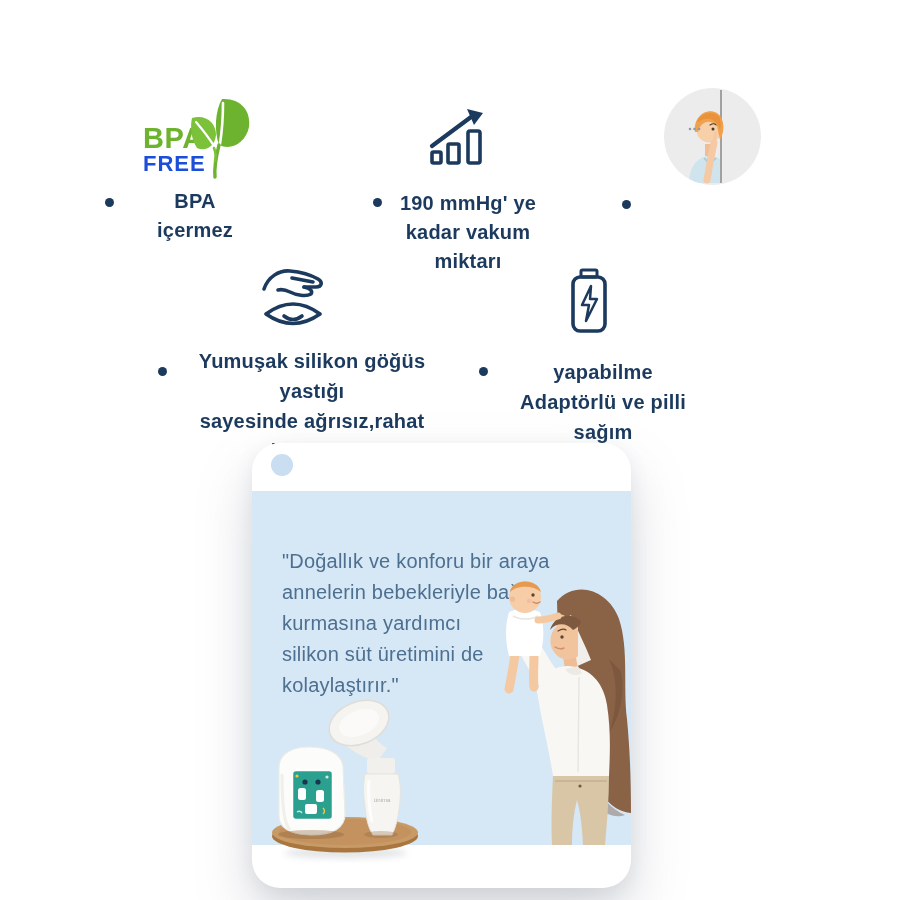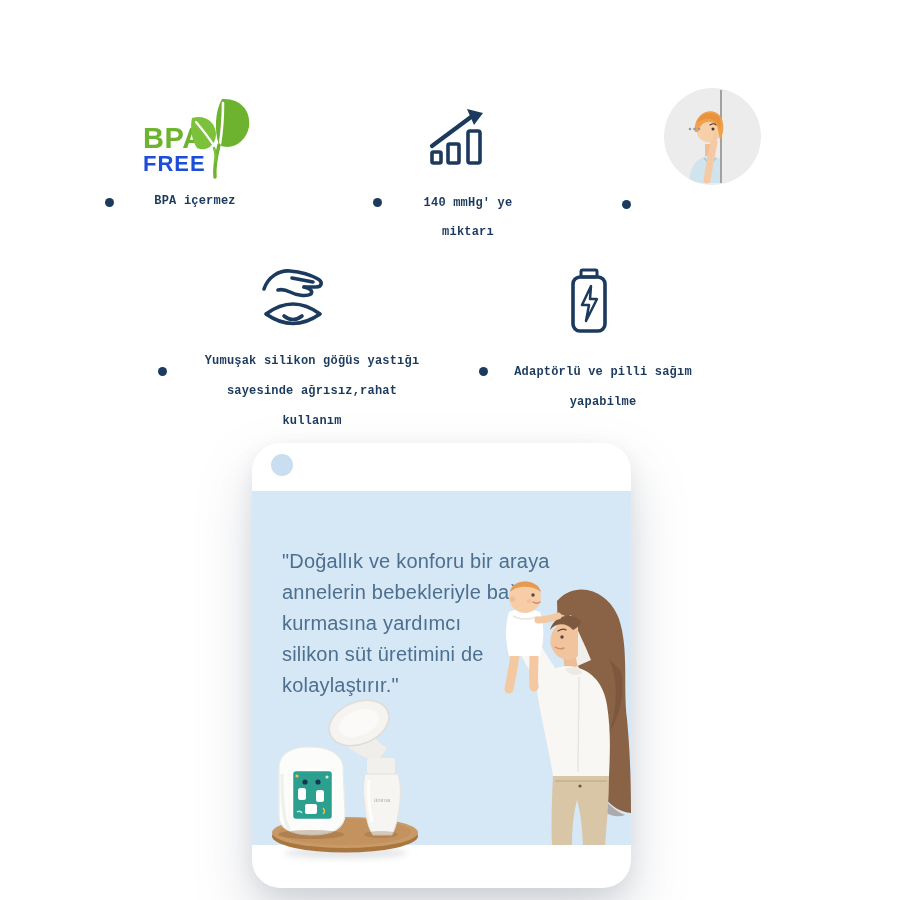--- a/index.html
+++ b/index.html
@@ -3,22 +3,22 @@
 <meta charset="utf-8">
 <style>
   * { margin:0; padding:0; box-sizing:border-box; }
   html,body { background:#ffffff; }
   .canvas {
     position:relative; width:900px; height:900px; background:#ffffff;
     font-family:"Liberation Sans", sans-serif; overflow:hidden;
   }
   
   .feat-label {
-    position:absolute; color:#1c3a5e; font-weight:700; font-size:12px;
-    line-height:29px; text-align:center; letter-spacing:.2px;font-family:Liberation Mono, monospace;
+    position:absolute; color:#1c3a5e; font-weight:700; font-size:20px;
+    line-height:29px; text-align:center; letter-spacing:.2px;
   }
   .feat-label.lh30 { line-height:30px; }
   .bullet {
     position:absolute; width:9px; height:9px; border-radius:50%;
     background:#1c3a5e;
   }
   
   .bpa-line1 { position:absolute; left:143px; top:122px; font-size:29px; font-weight:800; color:#6db32f; letter-spacing:.5px; }
   .bpa-line2 { position:absolute; left:143px; top:151px; font-size:22px; font-weight:800; color:#1d4ed8; letter-spacing:1px; }
   .leaf-svg { position:absolute; left:185px; top:97px; }
@@ -77,21 +77,22 @@
     <g stroke="#1c3a5e" stroke-width="3.6" fill="none" stroke-linejoin="round">
       <rect x="3" y="44" width="9" height="11" rx="1.5"></rect>
       <rect x="19" y="36" width="11" height="19" rx="1.5"></rect>
       <rect x="39" y="23" width="12" height="32" rx="2"></rect>
     </g>
     <path d="M3 38 L42 9" stroke="#1c3a5e" stroke-width="4.2" stroke-linecap="round" fill="none"></path>
     <polygon points="38,1 54,5 45,17" fill="#1c3a5e"></polygon>
   </svg>
   <span class="bullet" style="left:373px; top:198px;"></span>
   <div class="feat-label" style="left:384px; top:189px; width:168px;">
-    <div>140 mmHg' ye</div>
+    <div>190 mmHg' ye</div>
+    <div>kadar vakum</div>
     <div>miktarı</div>
   </div>
 
   <div class="icon-circle">
     <svg width="97" height="97" viewBox="0 0 97 97">
       <line x1="57" y1="2" x2="57" y2="95" stroke="#8f8f8f" stroke-width="1.6"></line>
       <path d="M25 95 C25 76 37 66 50 68 L56 71 L56 95 Z" fill="#cfe4ec"></path>
       <path d="M40 70 l6 6 l6 -6" fill="none" stroke="#a5c8d5" stroke-width="1.6"></path>
       <rect x="41" y="56" width="9" height="12" fill="#f0bd94"></rect>
       <circle cx="45" cy="42" r="12.5" fill="#f7cfa8"></circle>
@@ -128,22 +129,22 @@
 
   <svg class="battery-svg" width="40" height="66" viewBox="0 0 40 66">
     <g stroke="#1c3a5e" fill="none" stroke-linejoin="round">
       <rect x="12" y="2" width="16" height="7" rx="1.5" stroke-width="3"></rect>
       <rect x="4" y="9" width="32" height="54" rx="7" stroke-width="3.6"></rect>
       <path d="M22 18 L13 37 H20 L17 53 L28 31 H21 Z" stroke-width="2.5"></path>
     </g>
   </svg>
   <span class="bullet" style="left:479px; top:367px;"></span>
   <div class="feat-label lh30" style="left:494px; top:357px; width:218px;">
+    <div>yapabilme</div>
     <div>Adaptörlü ve pilli sağım</div>
-    <div>yapabilme</div>
   </div>
 
   <div class="card">
     <span class="card-corner-circle"></span>
 
     <div class="card-blue">
       <div class="quote">
         <div>"Doğallık ve konforu bir araya</div>
         <div>annelerin bebekleriyle bağ</div>
         <div>kurmasına yardımcı</div>

